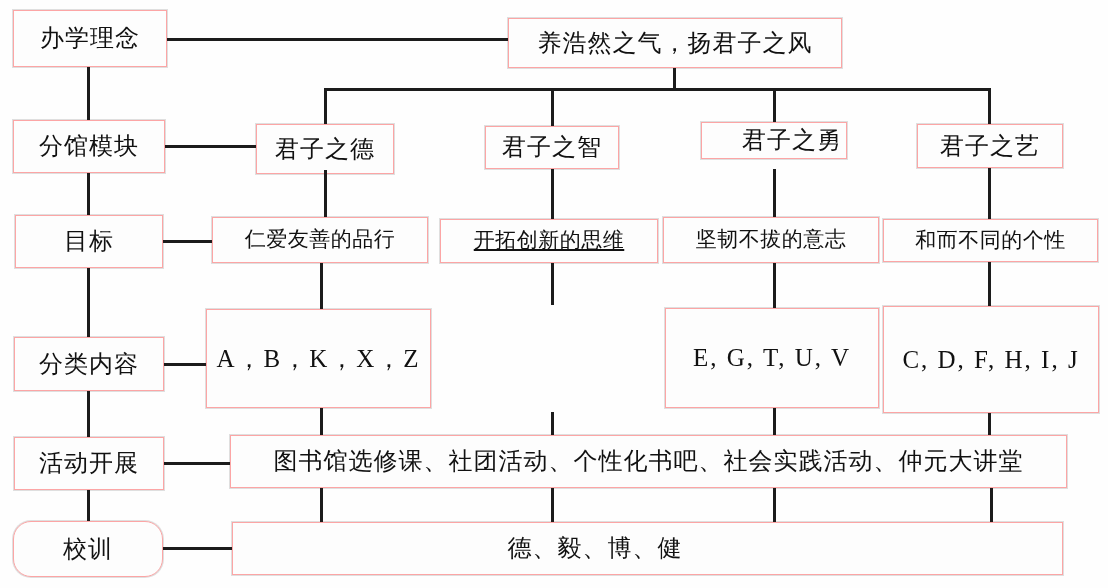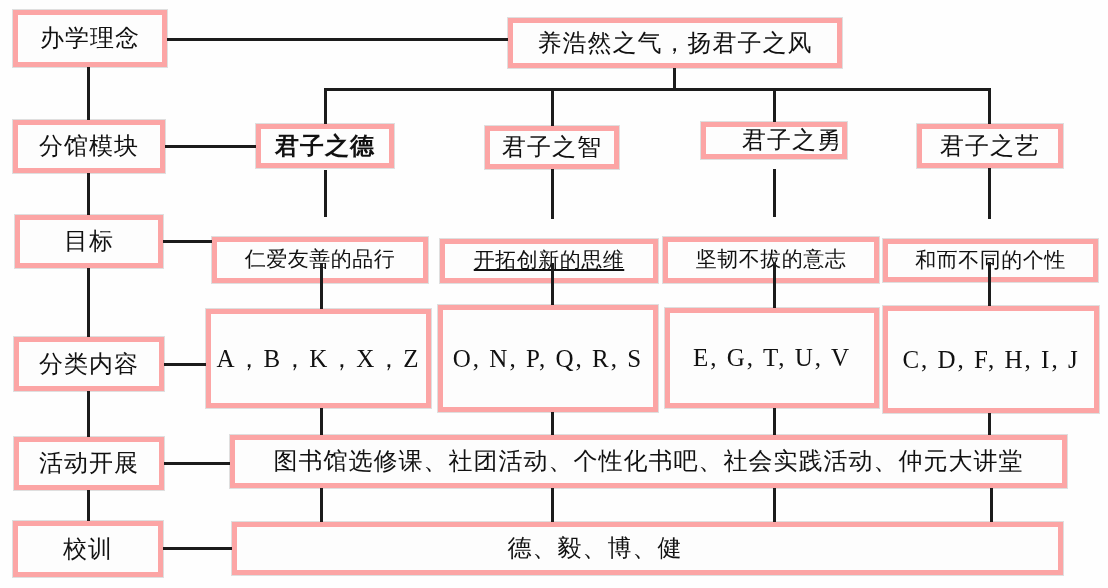--- a/index.html
+++ b/index.html
@@ -13,50 +13,50 @@
     width: 1108px;
     height: 588px;
     background: #fefefe;
     font-family: "Liberation Serif", "DejaVu Serif", serif;
     color: #111111;
     overflow: hidden;
   }
   .box {
     position: absolute;
     box-sizing: border-box;
-    border: 5px solid #fca5a5;
+    border: 1px solid #fca5a5;
     background: #fdfdfd;
     display: flex;
     align-items: center;
     justify-content: center;
     text-align: center;
     font-size: 24px;
     letter-spacing: 1px;
     line-height: 1.1;
     box-shadow: 0 0 0 1px rgba(0,0,0,0.12);
   }
-  .goal { font-size: 21px; letter-spacing: 0.5px; margin-top: 20px; }
+  .goal { font-size: 21px; letter-spacing: 0.5px; }
   .letters { font-size: 25px; letter-spacing: 2px; }
   .hl, .vl { position: absolute; background: #1c1c1c; }
   .hl { height: 3px; }
   .vl { width: 3px; }
 
   
   #b-concept   { left: 13px;  top: 10px;  width: 154px; height: 57px; }
   #b-modules   { left: 13px;  top: 120px; width: 152px; height: 53px; }
   #b-goals     { left: 15px;  top: 215px; width: 148px; height: 53px; }
   #b-cats      { left: 14px;  top: 337px; width: 150px; height: 54px; text-align: right; }
   #b-acts      { left: 14px;  top: 437px; width: 150px; height: 53px; }
-  #b-motto     { left: 13px;  top: 521px; width: 150px; height: 56px; }
+  #b-motto     { left: 13px;  top: 521px; width: 150px; height: 56px; border-radius: 18px; }
 
   
   #b-banner    { left: 508px; top: 18px;  width: 334px; height: 50px; }
 
   
-  #b-mod0 { left: 256px; top: 124px; width: 138px; height: 44px; font-weight: bold; }
+  #b-mod0 { left: 256px; top: 124px; width: 138px; height: 50px; }
   #b-mod1 { left: 485px; top: 126px; width: 134px; height: 43px; }
   #b-mod2 { left: 701px; top: 122px; width: 146px; height: 37px; padding-left: 36px; }
   #b-mod3 { left: 917px; top: 124px; width: 146px; height: 44px; }
 
   
   #b-goal0 { left: 212px; top: 217px; width: 216px; height: 46px; }
   #b-goal1 { left: 440px; top: 219px; width: 218px; height: 44px; text-decoration: underline; }
   #b-goal2 { left: 663px; top: 217px; width: 216px; height: 46px; }
   #b-goal3 { left: 883px; top: 219px; width: 215px; height: 43px; }
 
@@ -88,21 +88,20 @@
   <div class="box" id="b-mod1">君子之智</div>
   <div class="box" id="b-mod2">君子之勇</div>
   <div class="box" id="b-mod3">君子之艺</div>
 
   <div class="box goal" id="b-goal0">仁爱友善的品行</div>
   <div class="box goal" id="b-goal1">开拓创新的思维</div>
   <div class="box goal" id="b-goal2">坚韧不拔的意志</div>
   <div class="box goal" id="b-goal3">和而不同的个性</div>
 
   <div class="box letters" id="b-cat0">A，B，K，X，Z</div>
-  <div class="box letters" id="b-cat1">O, N, P, Q, R, S</div>
   <div class="box letters" id="b-cat2">E, G, T, U, V</div>
   <div class="box letters" id="b-cat3">C, D, F, H, I, J</div>
 
   <div class="box" id="b-actbar">图书馆选修课、社团活动、个性化书吧、社会实践活动、仲元大讲堂</div>
   <div class="box" id="b-mottobar">德、毅、博、健</div>
 
   <div class="vl" style="left:87px; top:67px;  height:53px;"></div>
   <div class="vl" style="left:87px; top:173px; height:42px;"></div>
   <div class="vl" style="left:87px; top:268px; height:69px;"></div>
   <div class="vl" style="left:87px; top:391px; height:46px;"></div>

